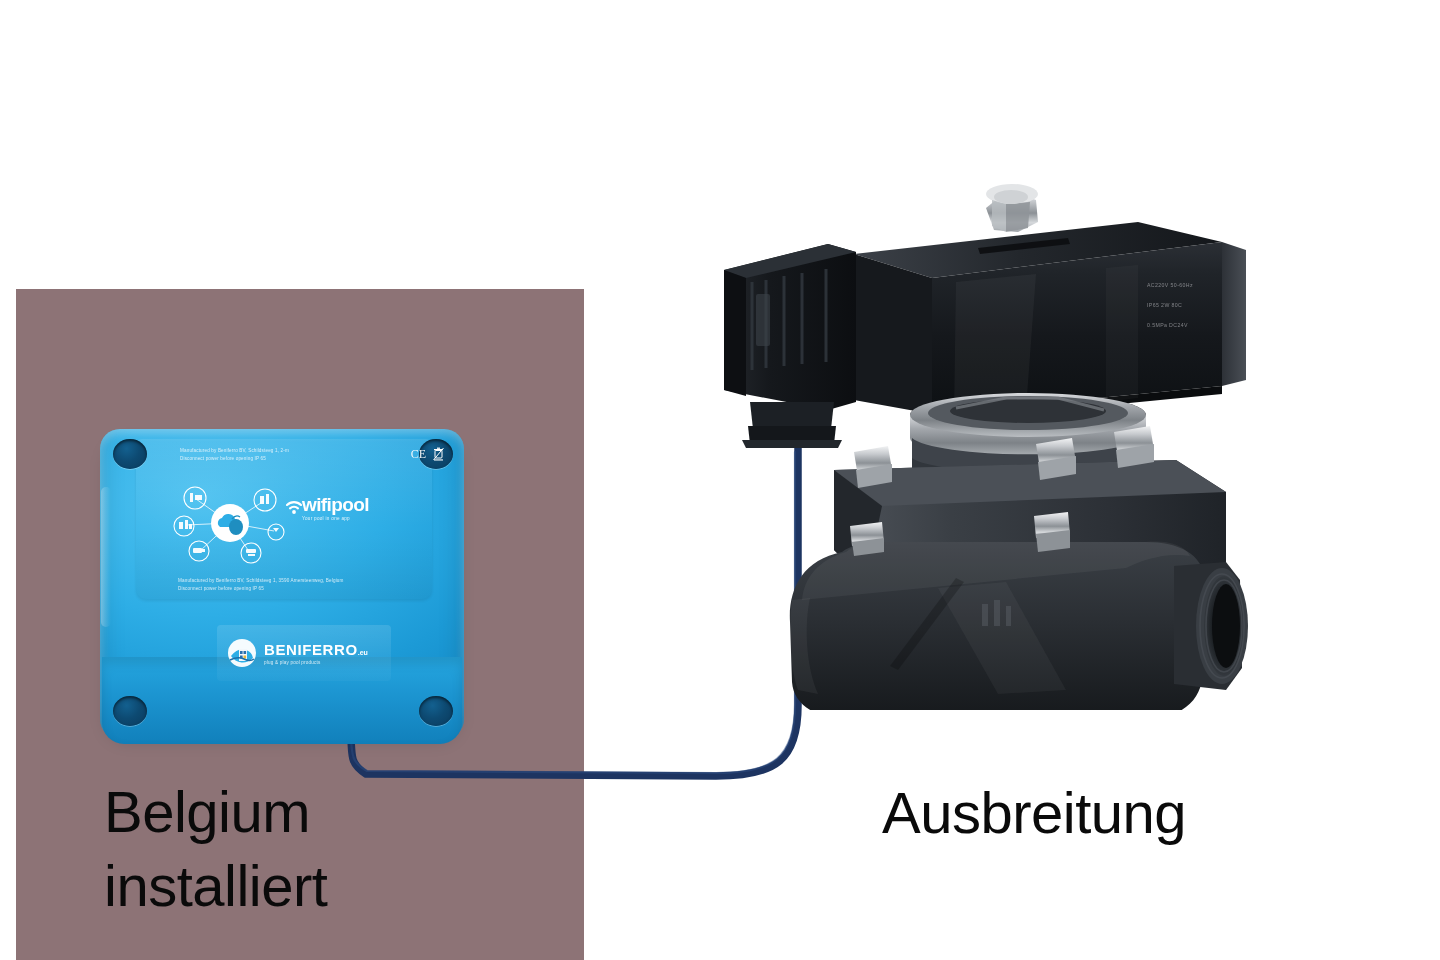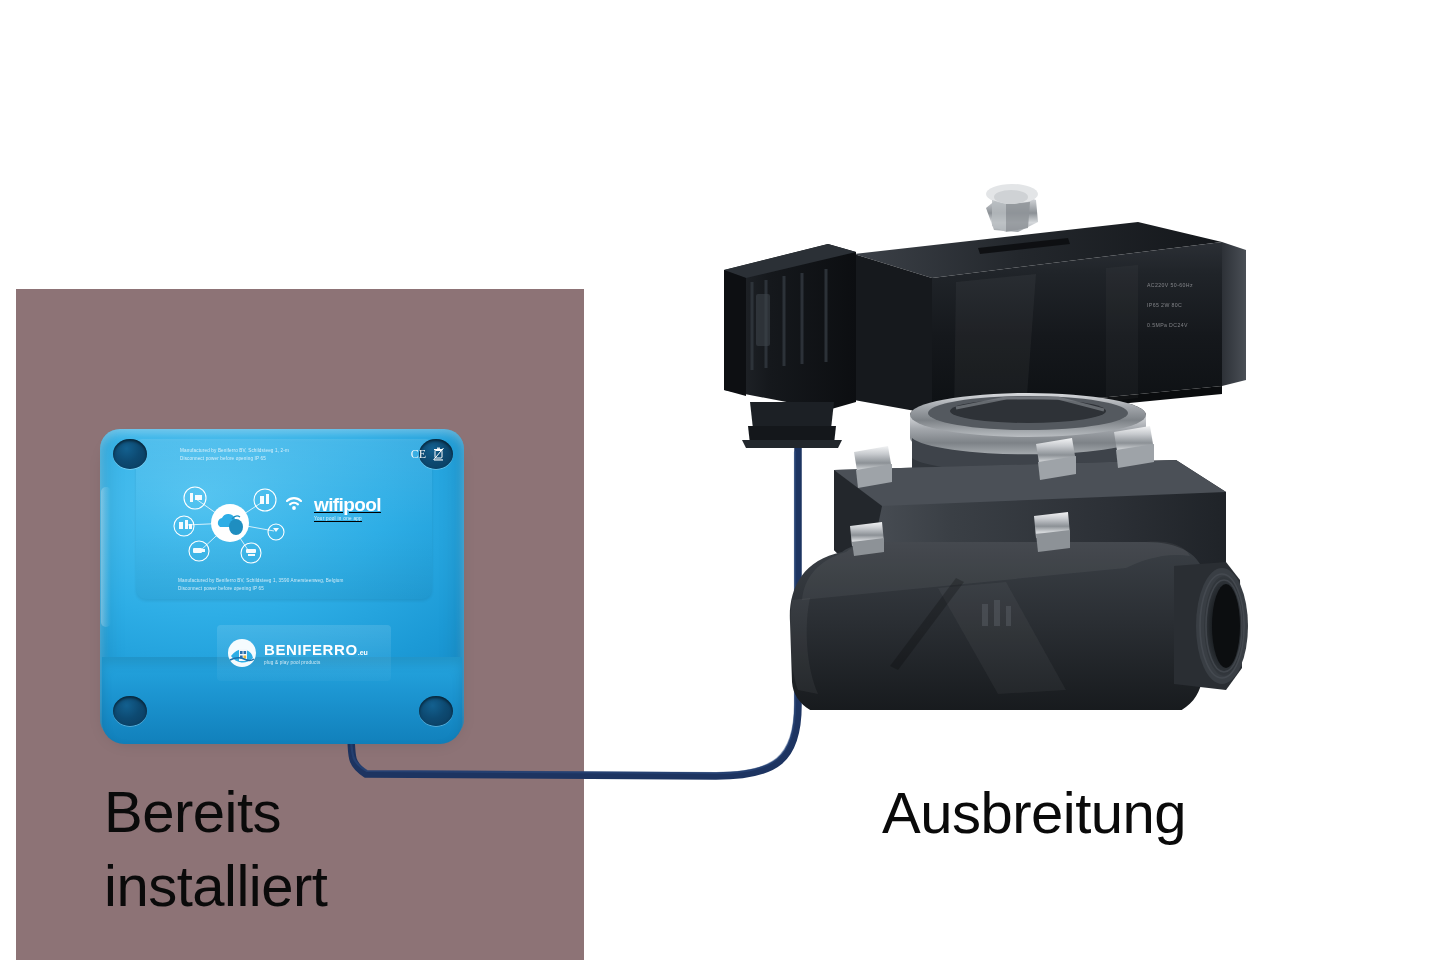--- a/index.html
+++ b/index.html
@@ -94,21 +94,21 @@
   }
   .ce-glyph{font-size:12px;color:rgba(255,255,255,.92);line-height:1;font-family:"Liberation Serif",serif;}
   .weee{position:relative;width:11px;height:14px;}
   .weee svg{display:block;}
 
   
   .netgraphic{position:absolute;left:68px;top:52px;width:124px;height:84px;}
 
   
   .wifipool{
-    position:absolute;left:186px;top:67px;display:flex;align-items:flex-start;gap:12px;text-decoration:underline;
+    position:absolute;left:186px;top:67px;display:flex;align-items:center;gap:0;
   }
   .wifi-arc{width:16px;height:14px;position:relative;flex:0 0 auto;margin-bottom:4px;}
   .wp-text{display:flex;flex-direction:column;align-items:flex-start;}
   .wp-name{font-size:19px;font-weight:700;color:#fff;letter-spacing:-0.6px;line-height:.95;}
   .wp-tag{font-size:4.6px;color:rgba(255,255,255,.85);letter-spacing:.3px;margin-top:2px;}
 
   
   .beni-plate{
     position:absolute;left:117px;top:196px;width:174px;height:56px;
     border-radius:4px;
@@ -432,17 +432,17 @@
           </svg>
         </span>
         <span class="beni-txt">
           <span class="beni-name"><span>BENIFERRO</span><span class="eu">.eu</span></span>
           <span class="beni-tag">plug &amp; play pool products</span>
         </span>
       </div>
     </div>
   </div>
 
-  <div class="label-left">Bereits
+  <div class="label-left">Belgium
 installiert</div>
   <div class="label-right">Ausbreitung</div>
 
 </div>
 
 </body></html>

